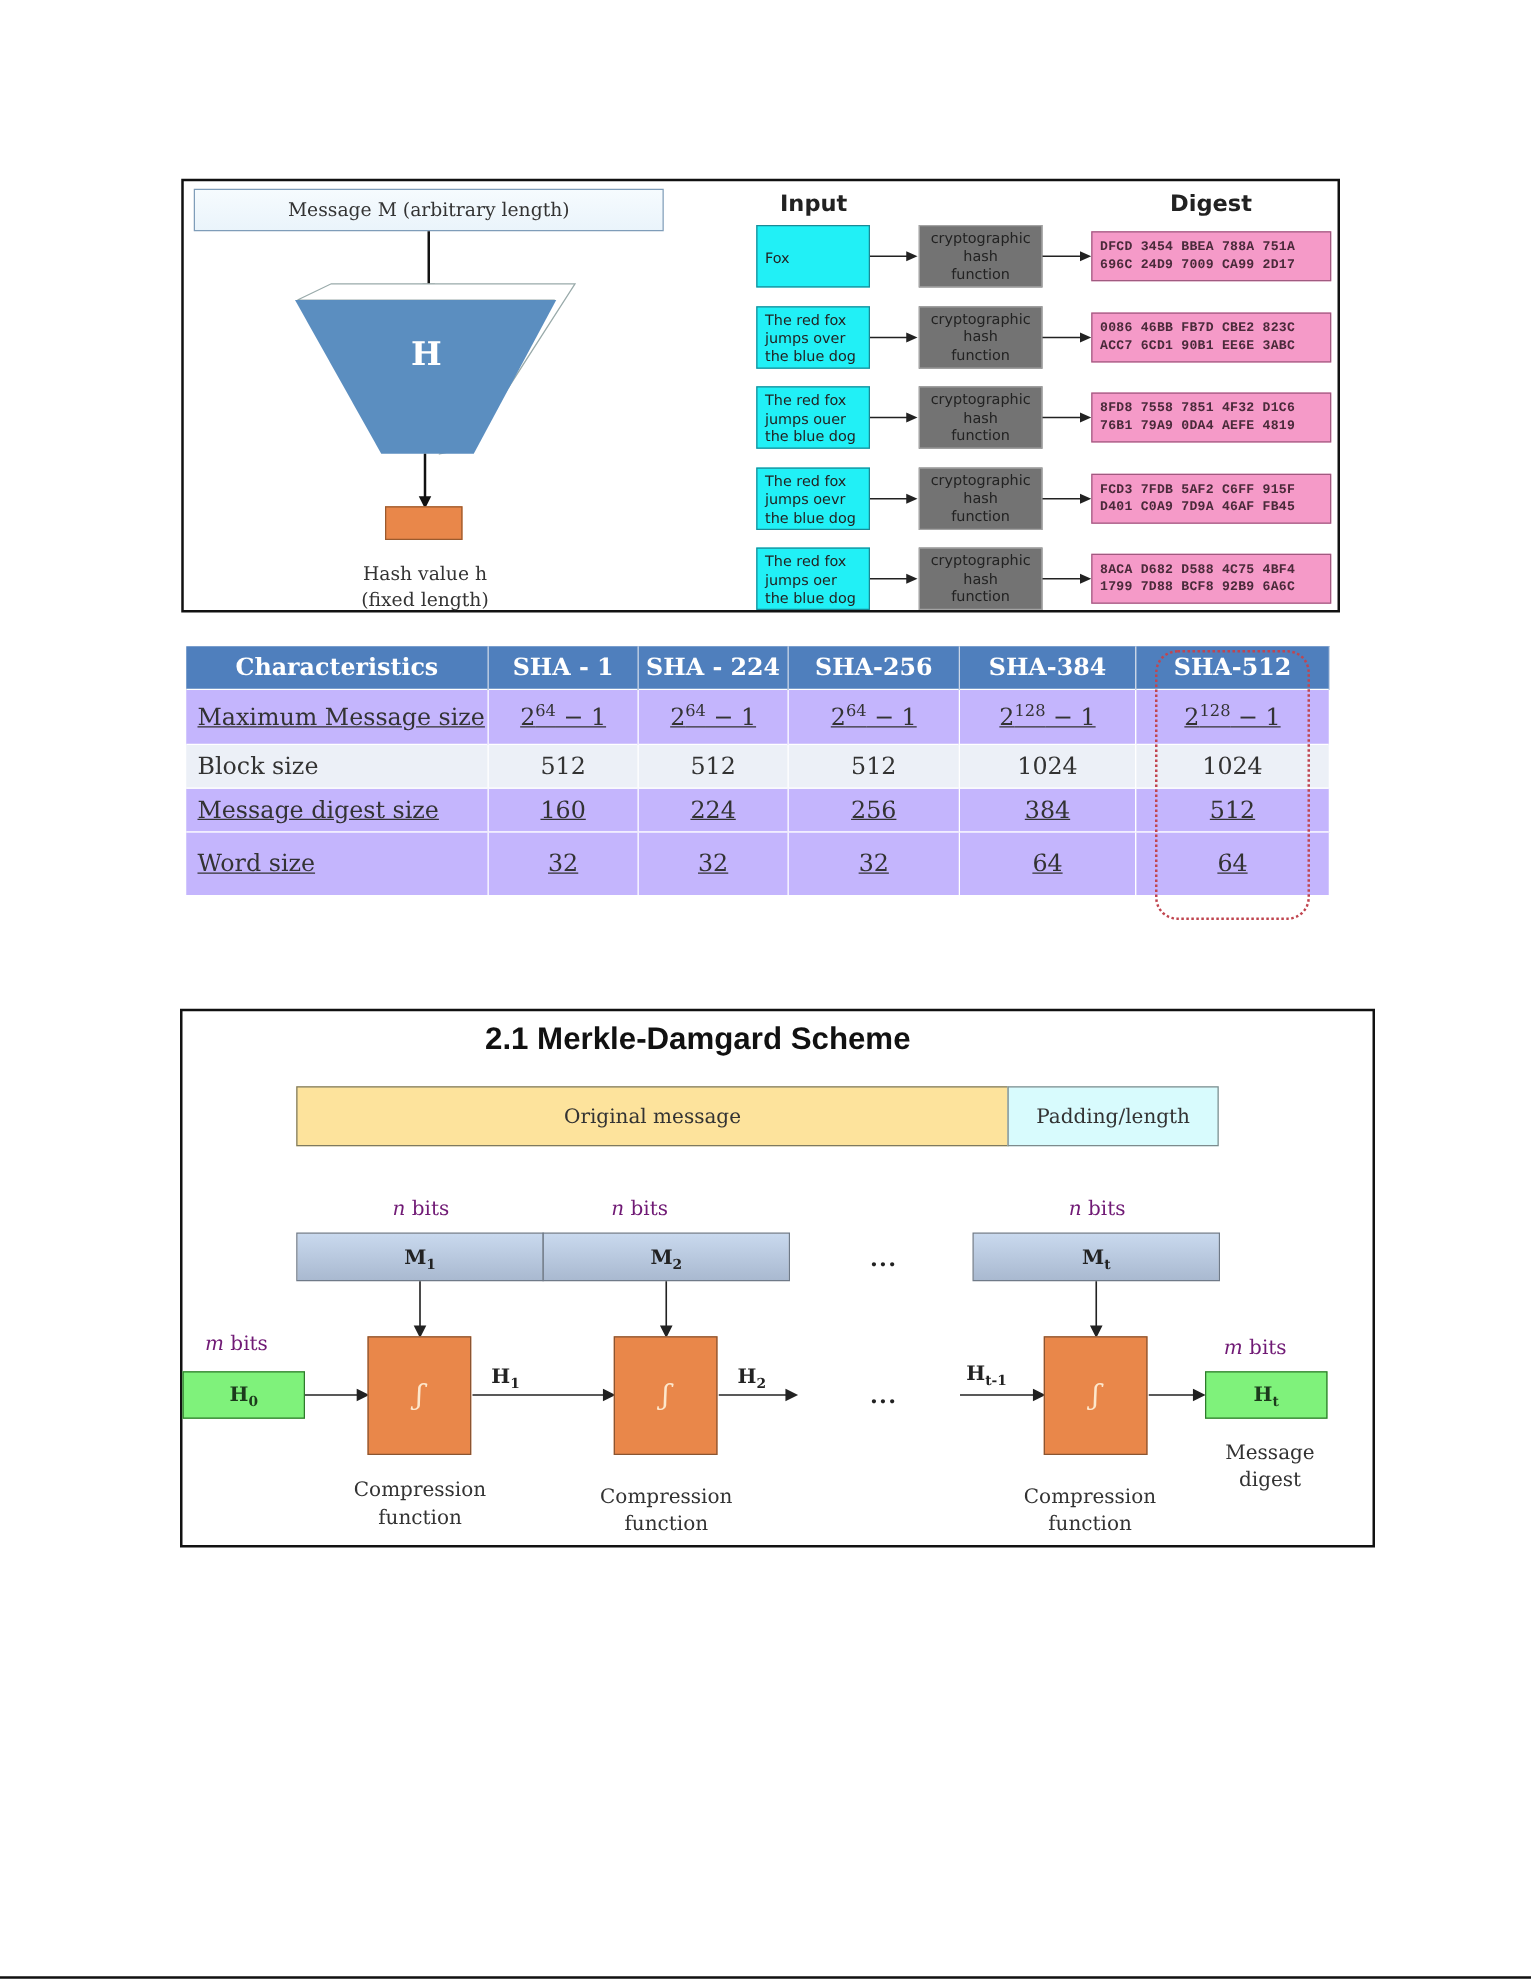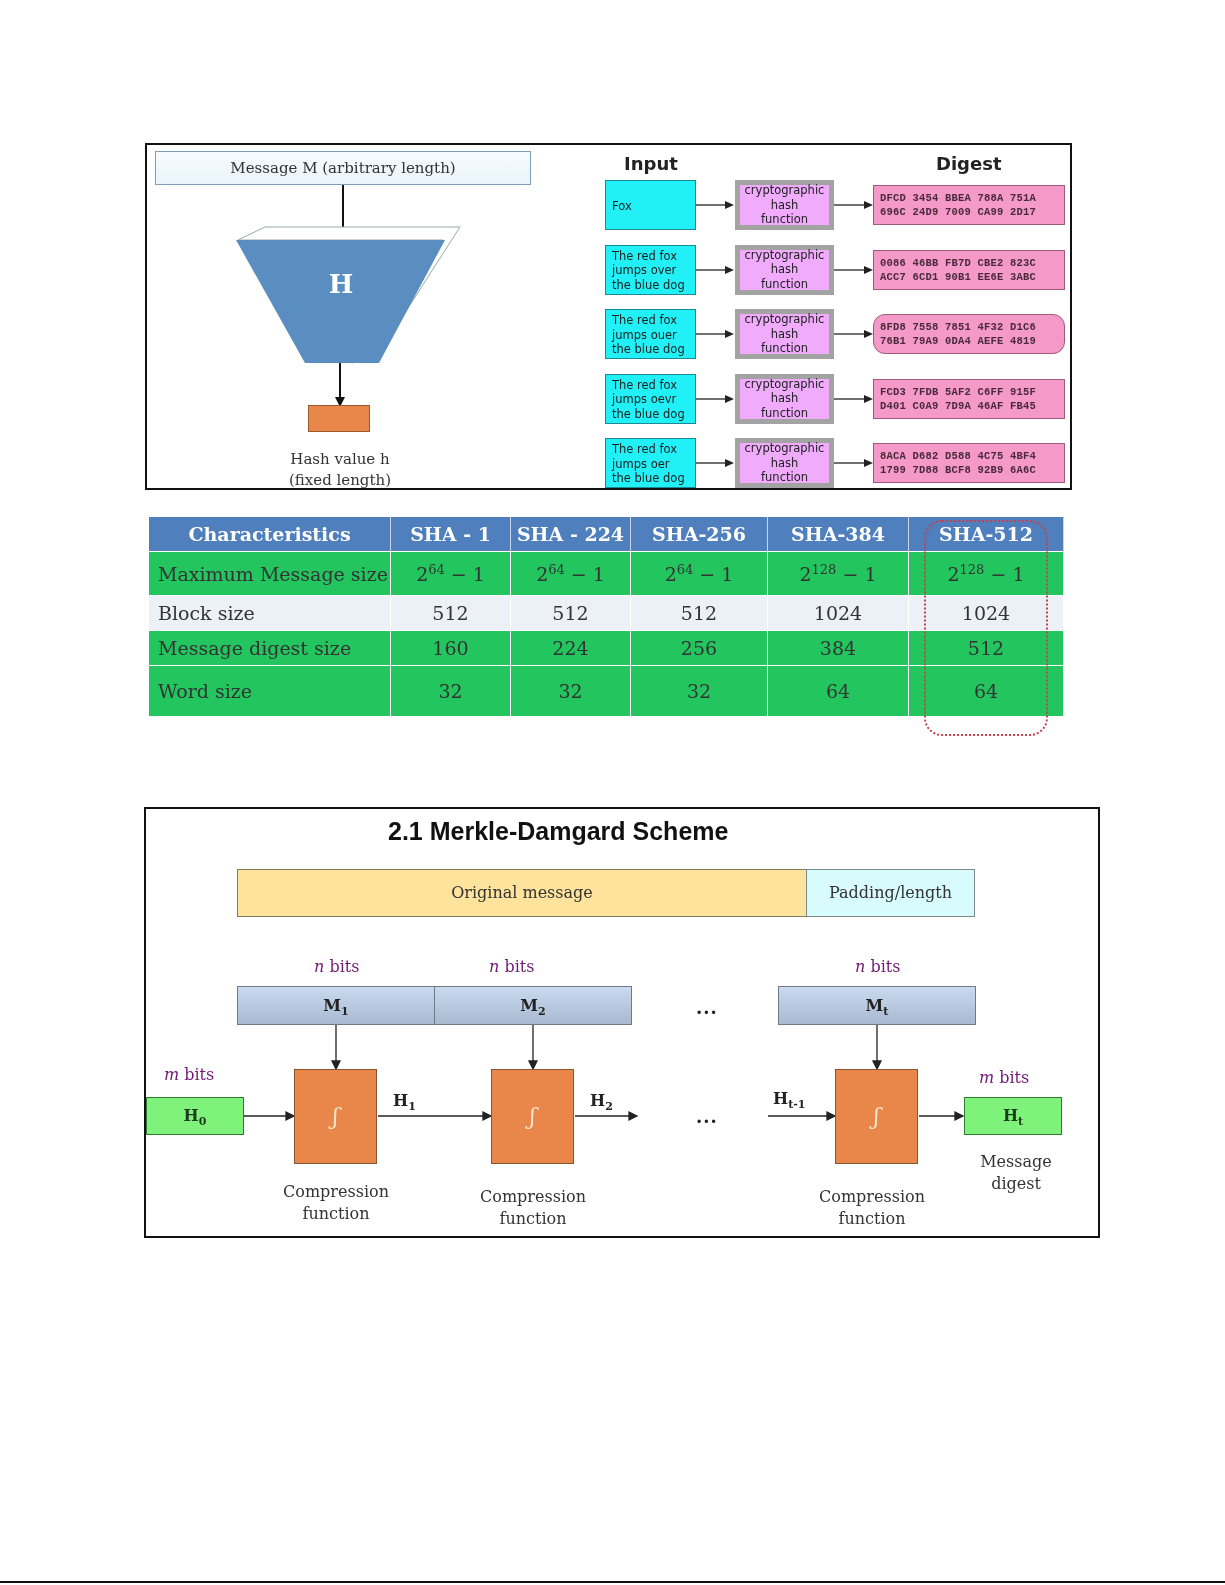--- a/index.html
+++ b/index.html
@@ -7,29 +7,29 @@
   .abs { position: absolute; }
 
   
   #fig1 { left: 145px; top: 143px; width: 927px; height: 347px; border: 2px solid #111; box-sizing: border-box; }
   #msg-box { left: 8px; top: 6px; width: 376px; height: 34px; border: 1px solid #7f9db9; background: linear-gradient(#f6fbfe,#eaf4fb); box-sizing: border-box; font-size: 15px; text-align: center; line-height: 32px; color: #333; }
   #hash-h-label { left: 104px; top: 124px; width: 180px; text-align: center; font-size: 26px; font-weight: bold; color: #fff; }
   #hash-out-box { left: 161px; top: 260px; width: 62px; height: 27px; background: #e9874a; border: 1px solid #9a5a2e; box-sizing: border-box; }
   #hash-val-label { left: 100px; top: 304px; width: 186px; text-align: center; font-size: 15px; line-height: 21px; color: #333; }
   .col-head { font-family: "DejaVu Sans", sans-serif; font-weight: bold; font-size: 18px; color: #222; }
   .in-box { width: 91px; height: 50px; background: #21f0f6; border: 1px solid #1b8a96; box-sizing: border-box; font-family: "DejaVu Sans", sans-serif; font-size: 11.5px; line-height: 14.5px; padding: 2px 0 0 6px; color: #222; display: flex; align-items: center; }
-  .fn-box { width: 99px; height: 50px; background: #f0abfc; border: 5px solid #a3a3a3; box-sizing: border-box; font-family: "DejaVu Sans", sans-serif; font-size: 11.5px; line-height: 14.5px; text-align: center; display: flex; align-items: center; justify-content: center; color: #222; }
+  .fn-box { width: 99px; height: 50px; background: #737373; border: 1px solid #a3a3a3; box-sizing: border-box; font-family: "DejaVu Sans", sans-serif; font-size: 11.5px; line-height: 14.5px; text-align: center; display: flex; align-items: center; justify-content: center; color: #222; }
   .dg-box { width: 192px; height: 40px; background: #f59ac8; border: 1px solid #a05a80; box-sizing: border-box; font-family: "Liberation Mono", monospace; font-weight: bold; font-size: 10.5px; line-height: 14px; padding: 5px 0 0 6px; color: #4a2a3a; letter-spacing: 0.2px; }
 
   
   #sha-table { left: 149px; top: 517px; border-collapse: collapse; font-family: "DejaVu Serif", serif; }
   #sha-table th { background: #4f7fbd; color: #fff; font-size: 19px; font-weight: bold; height: 34px; padding: 0; border-right: 1px solid #c9d5e6; text-align: center; margin-top: 12px; }
   #sha-table td { font-size: 19px; color: #333; padding: 0; border-right: 1px solid #ffffff; border-top: 1px solid #ffffff; text-align: center; }
   #sha-table td.rowhead { text-align: left; padding-left: 9px; }
-  #sha-table tr.odd td { background: #22c55e; }
+  #sha-table tr.odd td { background: #c4b5fd; text-decoration: underline; }
   #sha-table tr.even td { background: #ecf0f7; }
   #sha-table sup { font-size: 13px; }
   #sha512-highlight { left: 924px; top: 520px; width: 124px; height: 216px; border: 2px dotted #c0454f; border-radius: 18px; box-sizing: border-box; pointer-events: none; }
 
   
   #fig2 { left: 144px; top: 807px; width: 956px; height: 431px; border: 2px solid #111; box-sizing: border-box; }
   #md-title { left: 242px; top: 8px; font-family: "Liberation Sans", sans-serif; font-weight: bold; font-size: 25px; color: #111; }
   #orig-msg { left: 91px; top: 60px; width: 570px; height: 48px; background: #fde39c; border: 1px solid #7d7a60; box-sizing: border-box; font-size: 16px; text-align: center; line-height: 46px; color: #333; }
   #pad-len { left: 660px; top: 60px; width: 169px; height: 48px; background: #d8fbfd; border: 1px solid #7d8a8c; box-sizing: border-box; font-size: 16px; text-align: center; line-height: 46px; color: #333; }
   .nbits { font-size: 16px; color: #701a75; }
@@ -123,21 +123,21 @@
           <div>the blue dog</div>
         </div>
       </div>
       <div class="abs fn-box" style="left: 588px; top: 164px;">
         <div>
           <div>cryptographic</div>
           <div>hash</div>
           <div>function</div>
         </div>
       </div>
-      <div class="abs dg-box" style="left: 726px; top: 169px; border-radius: 12px;">
+      <div class="abs dg-box" style="left: 726px; top: 169px;">
         <div>8FD8 7558 7851 4F32 D1C6</div>
         <div>76B1 79A9 0DA4 AEFE 4819</div>
       </div>
       <svg class="abs" width="180" height="10" style="left: 549px; top: 184px;">
         <line x1="0" y1="5" x2="32" y2="5" stroke="#222" stroke-width="1.3"></line>
         <polygon points="29,1 38,5 29,9" fill="#222"></polygon>
         <line x1="138" y1="5" x2="170" y2="5" stroke="#222" stroke-width="1.3"></line>
         <polygon points="168,1 177,5 168,9" fill="#222"></polygon>
       </svg>
       <div class="abs in-box" style="left: 458px; top: 228.5px;">

